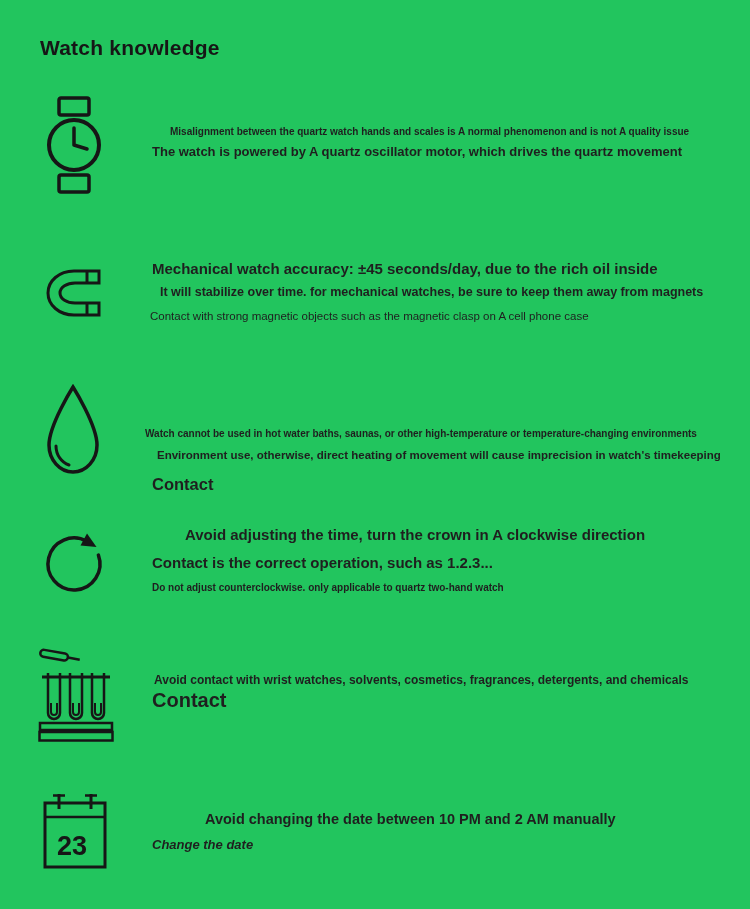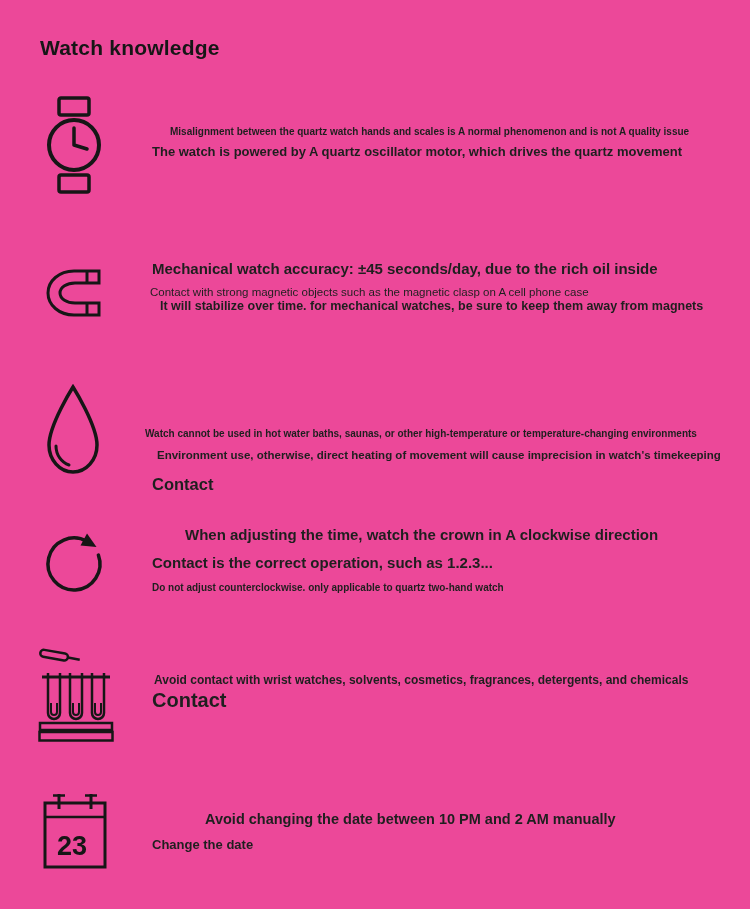--- a/index.html
+++ b/index.html
@@ -1,18 +1,18 @@
 <!DOCTYPE html>
 <html><head>
 <meta charset="utf-8">
 <style>
   * { margin:0; padding:0; box-sizing:border-box; }
   html,body { background:#ffffff; }
   body { font-family:"Liberation Sans", sans-serif; color:#1b1b1b; }
-  .page { position:relative; width:750px; height:909px; background:#ec4899; overflow:hidden; }
+  .page { position:relative; width:750px; height:909px; background:#22c55e; overflow:hidden; }
   .page-title { position:absolute; left:40px; top:36px; font-size:21px; font-weight:700; letter-spacing:.2px; color:#161616; }
   .section { position:absolute; left:0; width:750px; }
   .icon-box { position:absolute; left:42px; top:0; }
   .text-col { margin-left:112px; }
   .line { color:#1f1f1f; line-height:1.25; white-space:nowrap; }
   svg { display:block; }
   .stroke { fill:none; stroke:#161616; }
 
   
   .s1 { padding-top:30px; }
@@ -33,21 +33,21 @@
   .s4 .l1 { font-size:15px;   font-weight:700; padding-left:73px; margin-bottom:9px; }
   .s4 .l2 { font-size:15px;   font-weight:700; padding-left:40px; margin-bottom:9px; }
   .s4 .l3 { font-size:10px;   font-weight:700; padding-left:40px; }
 
   .s5 { padding-top:28px; }
   .s5 .l1 { font-size:12px;   font-weight:700; padding-left:42px; }
   .s5 .l2 { font-size:20px;   font-weight:700; padding-left:40px; }
 
   .s6 { padding-top:20px; }
   .s6 .l1 { font-size:14.5px; font-weight:700; padding-left:93px; margin-bottom:9px; }
-  .s6 .l2 { font-size:13px;   font-weight:700; padding-left:40px; }
+  .s6 .l2 { font-size:13px;   font-weight:700; padding-left:40px;font-style:italic; }
 </style>
 </head>
 <body>
 
 <div class="page">
 
   <div class="page-title">Watch knowledge</div>
 
   <div class="section" style="top:96px">
     <div class="icon-box">
@@ -67,22 +67,22 @@
   <div class="section" style="top:255px">
     <div class="icon-box" style="top:8px">
       <svg width="60" height="60" viewBox="0 0 60 60">
         <path d="M57,8 H32 C17,8 6,18 6,30 C6,42 17,52 32,52 H57 V40 H33 C25,40 18,36 18,30 C18,24 25,20 33,20 H57 Z" class="stroke" stroke-width="3"></path>
         <line x1="45" y1="8" x2="45" y2="20" class="stroke" stroke-width="3"></line>
         <line x1="45" y1="40" x2="45" y2="52" class="stroke" stroke-width="3"></line>
       </svg>
     </div>
     <div class="text-col s2">
       <div class="line l1">Mechanical watch accuracy: ±45 seconds/day, due to the rich oil inside</div>
+      <div class="line l2">It will stabilize over time. for mechanical watches, be sure to keep them away from magnets</div>
       <div class="line l3">Contact with strong magnetic objects such as the magnetic clasp on A cell phone case</div>
-      <div class="line l2">It will stabilize over time. for mechanical watches, be sure to keep them away from magnets</div>
     </div>
   </div>
 
   <div class="section" style="top:380px">
     <div class="icon-box" style="top:2px">
       <svg width="62" height="96" viewBox="0 0 62 96">
         <path d="M31,5 C31,5 7,43 7,63 C7,77.9 17.8,90 31,90 C44.2,90 55,77.9 55,63 C55,43 31,5 31,5 Z" class="stroke" stroke-width="3.5"></path>
         <path d="M14,64 C14,73 19.5,80.5 27,83" class="stroke" stroke-width="3" stroke-linecap="round"></path>
       </svg>
     </div>
@@ -94,21 +94,21 @@
   </div>
 
   <div class="section" style="top:520px">
     <div class="icon-box" style="top:4px">
       <svg width="64" height="72" viewBox="0 0 64 72">
         <path d="M45,17.5 A26,26 0 1 0 56.4,31.1" class="stroke" stroke-width="3.5" stroke-linecap="round"></path>
         <polygon points="54.5,23 38.5,21.5 45,9.5" fill="#161616"></polygon>
       </svg>
     </div>
     <div class="text-col s4">
-      <div class="line l1">When adjusting the time, watch the crown in A clockwise direction</div>
+      <div class="line l1">Avoid adjusting the time, turn the crown in A clockwise direction</div>
       <div class="line l2">Contact is the correct operation, such as 1.2.3...</div>
       <div class="line l3">Do not adjust counterclockwise. only applicable to quartz two-hand watch</div>
     </div>
   </div>
 
   <div class="section" style="top:645px">
     <div class="icon-box" style="top:2px; left:38px">
       <svg width="76" height="96" viewBox="0 0 76 96">
         <g transform="rotate(10 18 9)">
           <rect x="2" y="5" width="28" height="7" rx="3.5" class="stroke" stroke-width="2.5"></rect>

